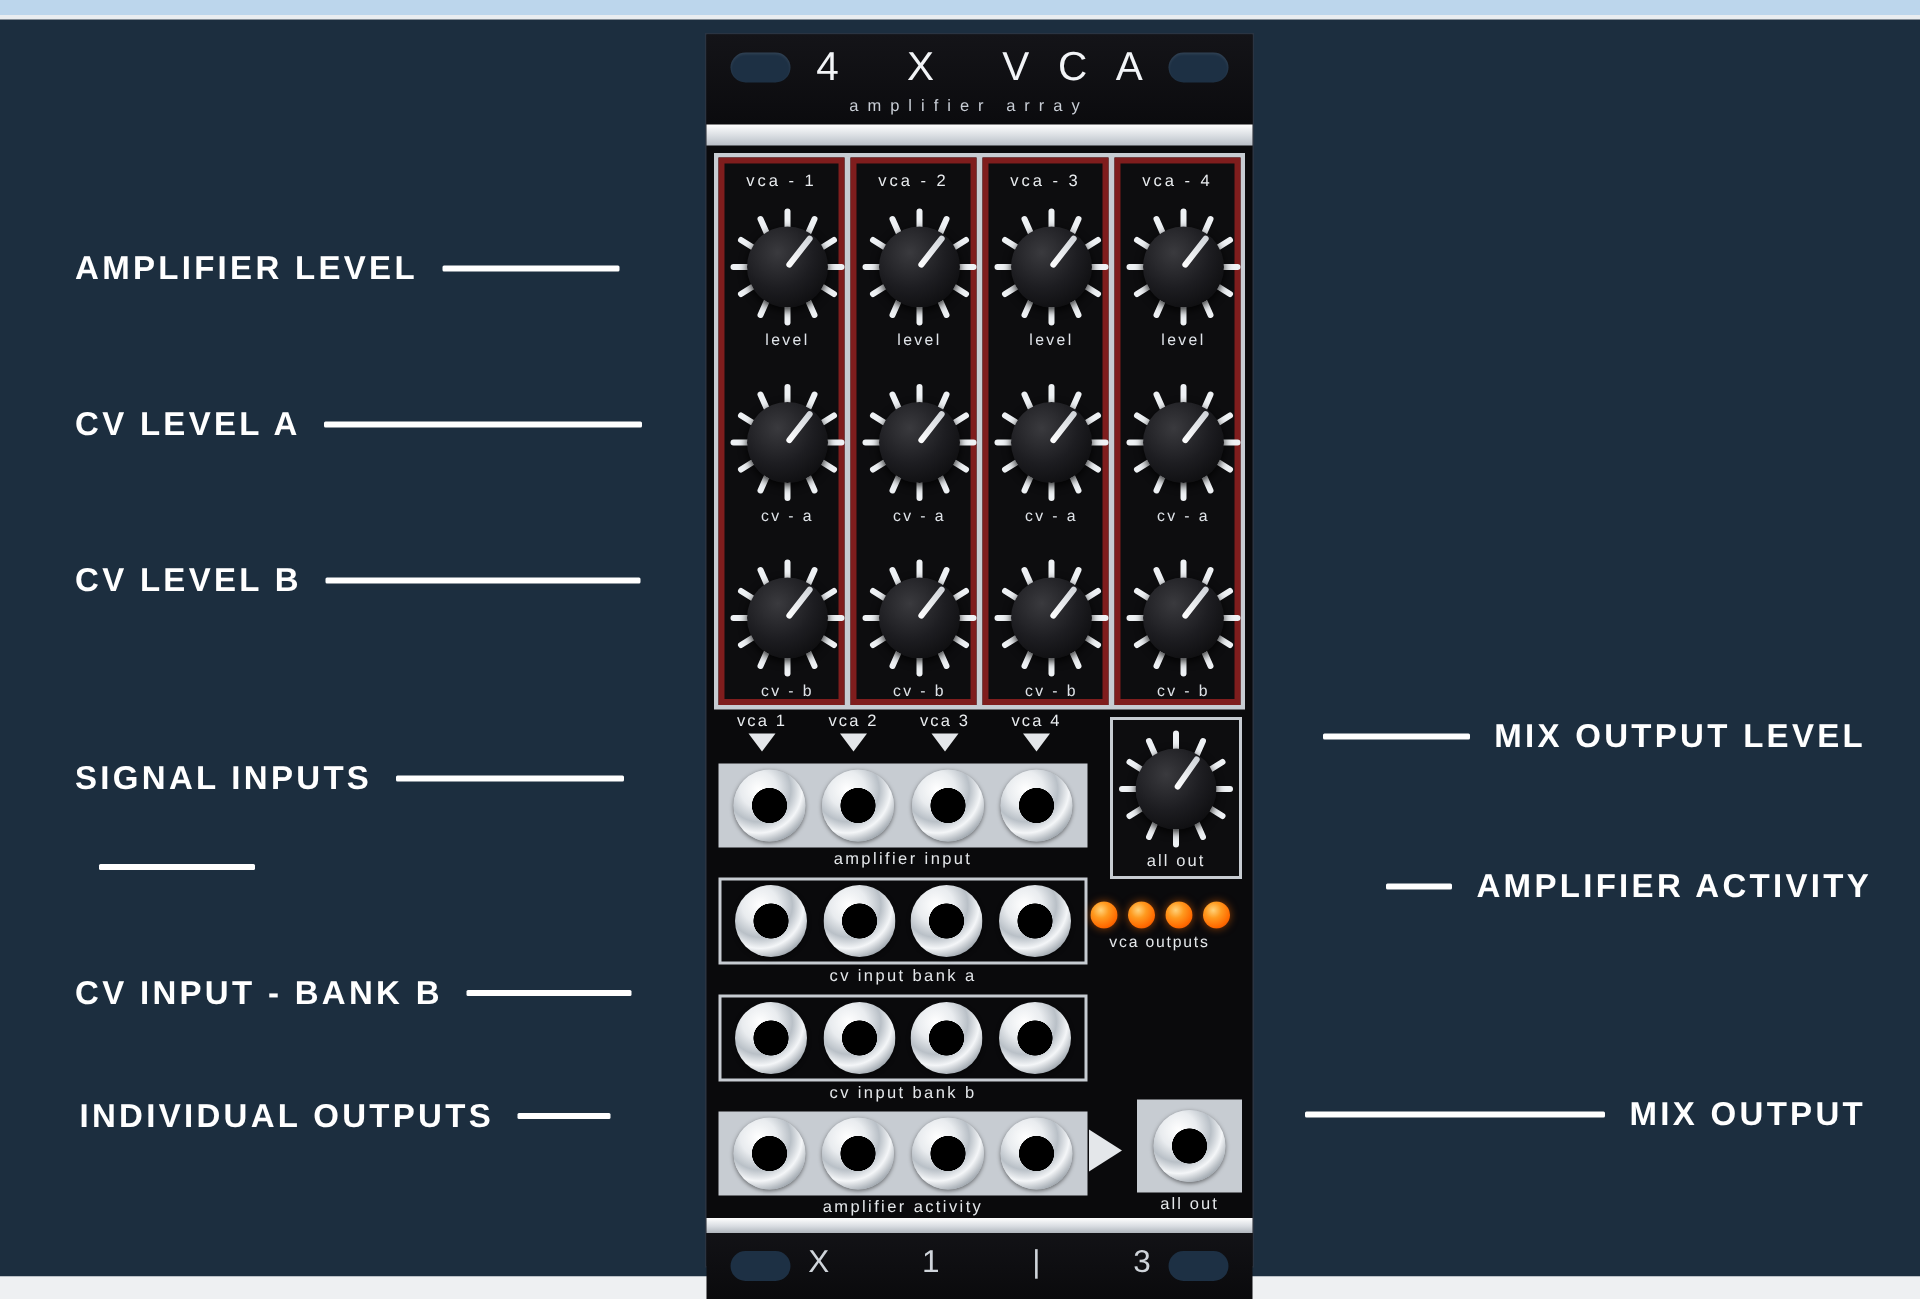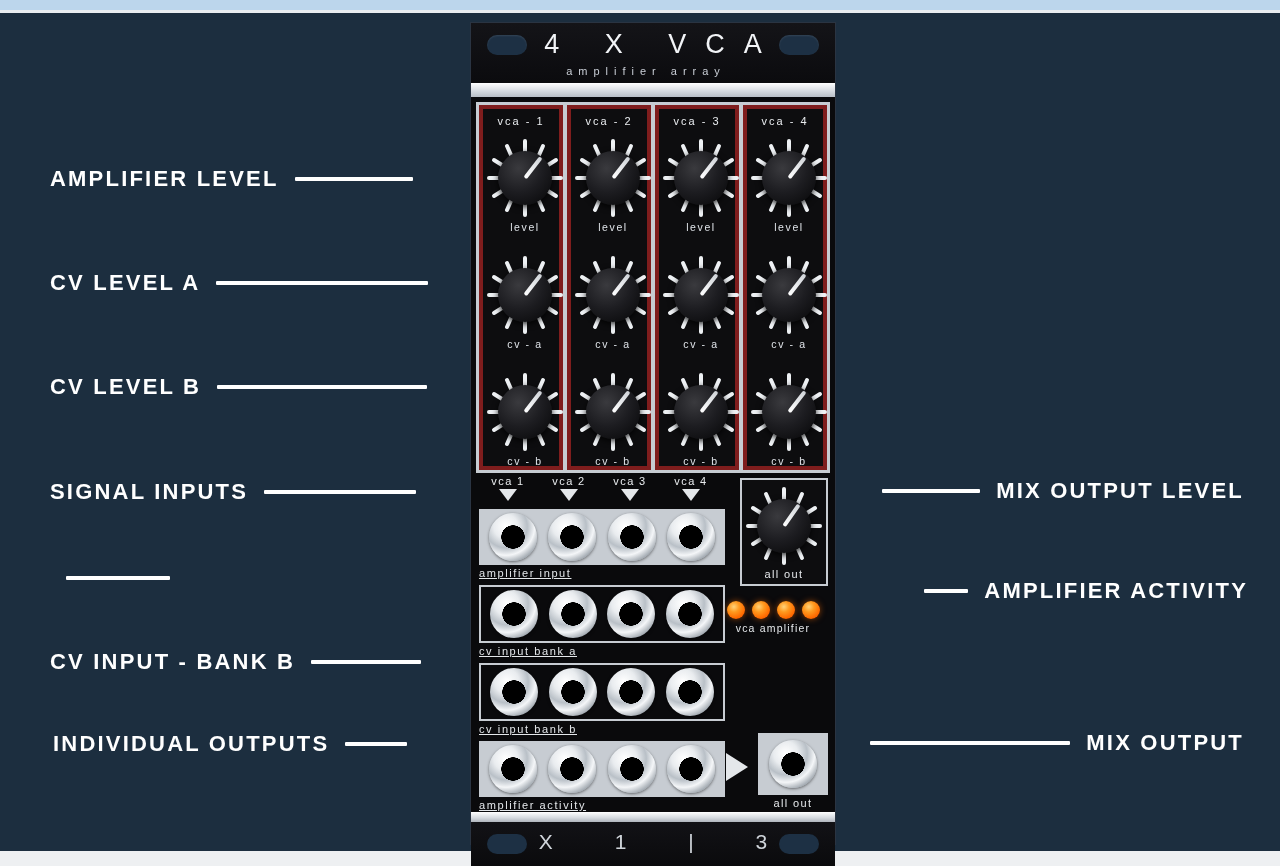--- a/index.html
+++ b/index.html
@@ -172,22 +172,22 @@
     border:2px solid #c7ccd2;
   }
   .jack {
     width:48px; height:48px; border-radius:50%;
     background:
       radial-gradient(circle at 50% 50%, #000 0 34%, rgba(0,0,0,0) 35%),
       radial-gradient(circle at 35% 28%, #ffffff 0%, #e9ecef 26%, #b9c0c7 46%, #f4f6f8 62%, #9aa2aa 80%, #dde1e6 100%);
     box-shadow:0 1px 3px rgba(0,0,0,.5);
   }
   .bank-label {
-    position:absolute; width:100%; 
-    color:#e4e7ea; font-size:11px; letter-spacing:1.6px;text-decoration:underline;
+    position:absolute; width:100%; text-align:center;
+    color:#e4e7ea; font-size:11px; letter-spacing:1.6px;
   }
 
   
   .allout-panel {
     position:absolute; right:2px; top:3px;
     width:88px; height:108px;
     background:#0d0d0f;
     border:2px solid #c7ccd2;
     display:flex; flex-direction:column; align-items:center; justify-content:center;
   }
@@ -258,21 +258,21 @@
     <span class="rule" style="width:118px;"></span>
   </div>
   <div class="annot left" style="left:50px; top:272px;">
     <span class="lbl">CV LEVEL A</span>
     <span class="rule" style="width:212px;"></span>
   </div>
   <div class="annot left" style="left:50px; top:376px;">
     <span class="lbl">CV LEVEL B</span>
     <span class="rule" style="width:210px;"></span>
   </div>
-  <div class="annot left" style="left:50px; top:481px;">
+  <div class="annot left" style="left:50px; top:508px;">
     <span class="lbl">SIGNAL INPUTS</span>
     <span class="rule" style="width:152px;"></span>
   </div>
   <div class="annot left" style="left:50px; top:576px;">
     <span class="rule" style="width:104px;"></span>
   </div>
   <div class="annot left" style="left:53px; top:733px;">
     <span class="lbl">INDIVIDUAL OUTPUTS</span>
     <span class="rule" style="width:62px;"></span>
   </div>
@@ -674,21 +674,21 @@
         <div class="allout-label">all out</div>
       </div>
 
       <div class="led-block">
         <div class="led-row" id="led-row">
   <div class="led"></div>
   <div class="led"></div>
   <div class="led"></div>
   <div class="led"></div>
           </div>
-        <div class="led-label">vca amplifier</div>
+        <div class="led-label">vca outputs</div>
       </div>
 
       <div class="mixout-panel">
         <div class="jack"></div>
       </div>
       <div class="mixout-label">all out</div>
     </div>
 
     <div class="rail-strip-b"></div>
     <div class="rail-bottom-inner">

